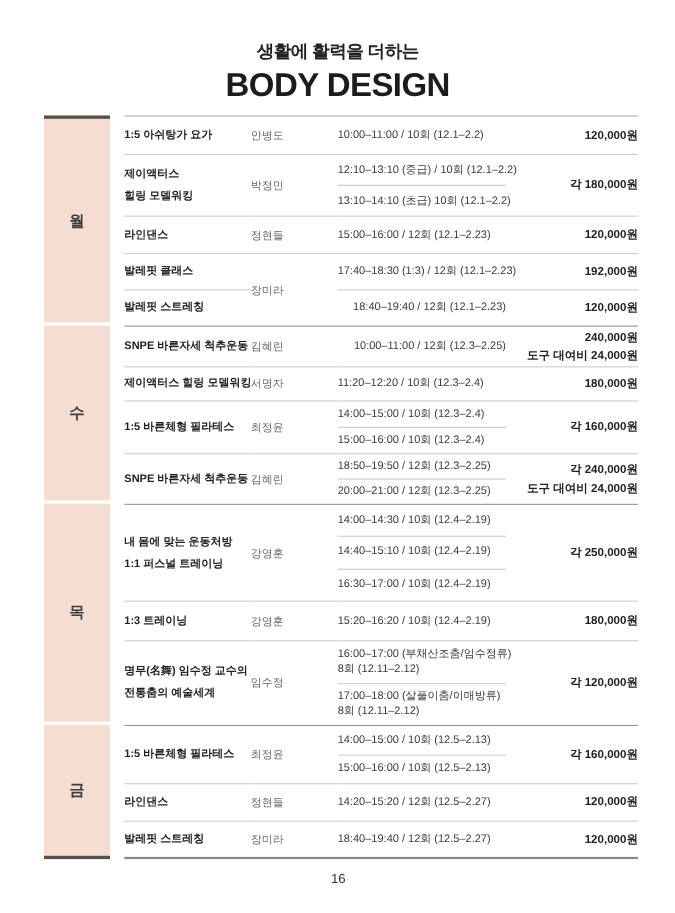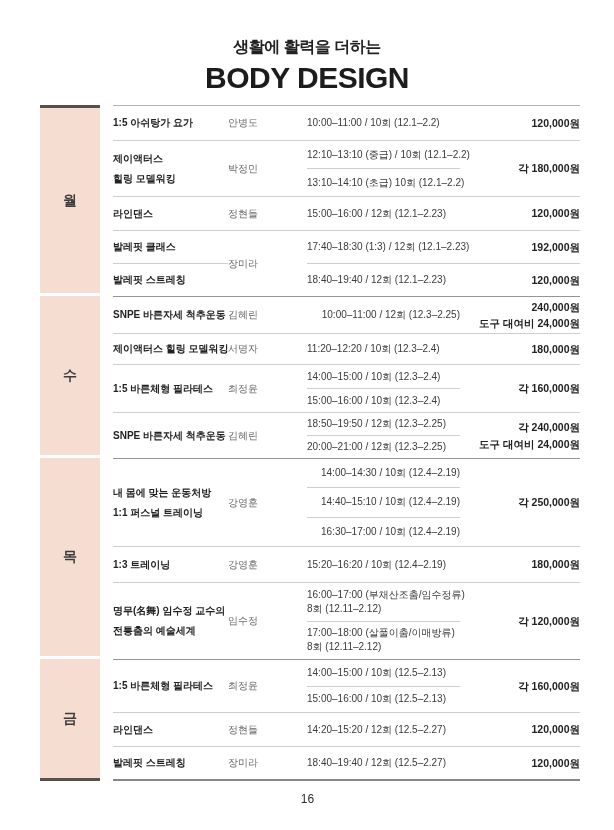--- a/index.html
+++ b/index.html
@@ -107,21 +107,21 @@
             <div class="slot">
               <div class="tline">17:40–18:30 (1:3) / 12회 (12.1–2.23)</div>
             </div>
           </div>
           <div class="cell price bt" style="grid-area: 4 / 4;">
             <div class="pline">192,000원</div>
           </div>
           <div class="cell name bt" style="height: 32px; grid-area: 5 / 1;">
             <div class="nline">발레핏 스트레칭</div>
           </div>
-          <div class="cell time bt" style="grid-area: 5 / 3;">
+          <div class="cell time bt" style="grid-area: 5 / 3; text-align: right;">
             <div class="slot">
               <div class="tline">18:40–19:40 / 12회 (12.1–2.23)</div>
             </div>
           </div>
           <div class="cell price bt" style="grid-area: 5 / 4;">
             <div class="pline">120,000원</div>
           </div>
         </div>
       </div>
       <div class="section">
@@ -190,21 +190,21 @@
       <div class="section">
         <div class="day" style="background: rgb(246, 221, 209);">
           <div class="day-label">목</div>
         </div>
         <div class="rows">
           <div class="cell name" style="height: 87px; grid-area: 1 / 1;">
             <div class="nline">내 몸에 맞는 운동처방</div>
             <div class="nline">1:1 퍼스널 트레이닝</div>
           </div>
           <div class="cell instr" style="grid-area: 1 / 2 / span 1;">강영훈</div>
-          <div class="cell time" style="grid-area: 1 / 3; text-align: right;">
+          <div class="cell time" style="grid-area: 1 / 3;">
             <div class="slot">
               <div class="tline">14:00–14:30 / 10회 (12.4–2.19)</div>
             </div>
             <div class="slot">
               <div class="tline">14:40–15:10 / 10회 (12.4–2.19)</div>
             </div>
             <div class="slot">
               <div class="tline">16:30–17:00 / 10회 (12.4–2.19)</div>
             </div>
           </div>

